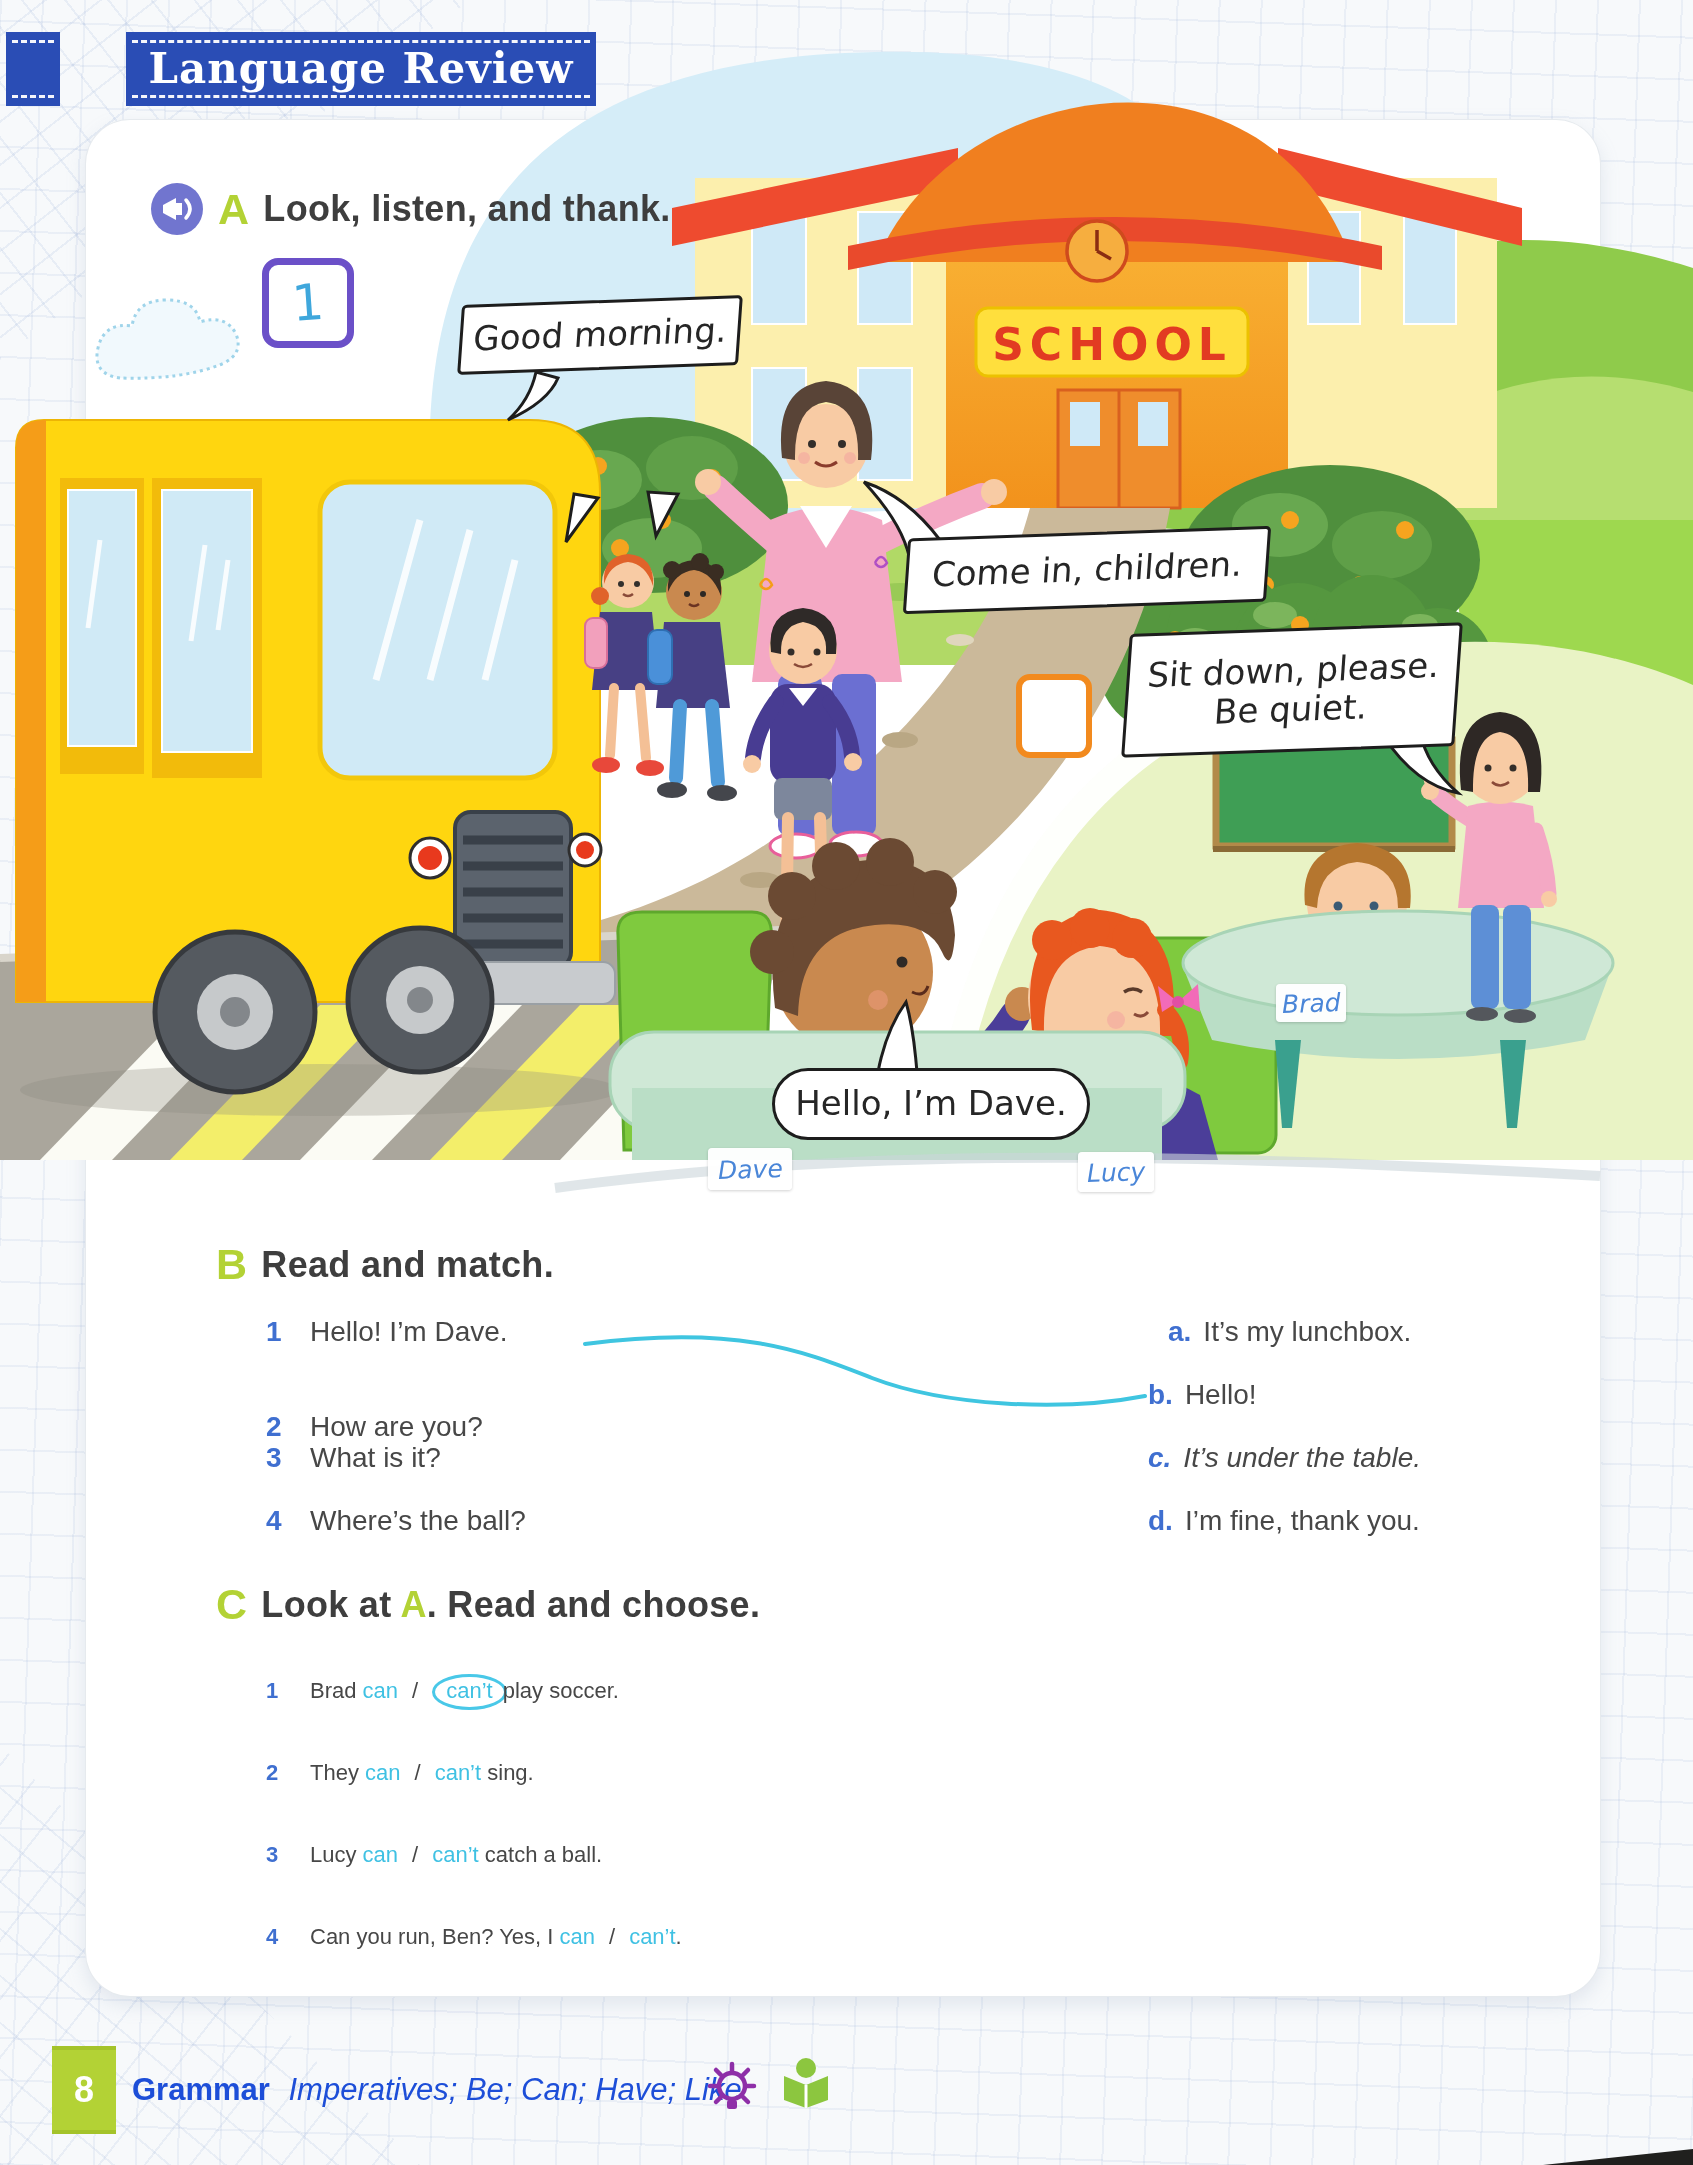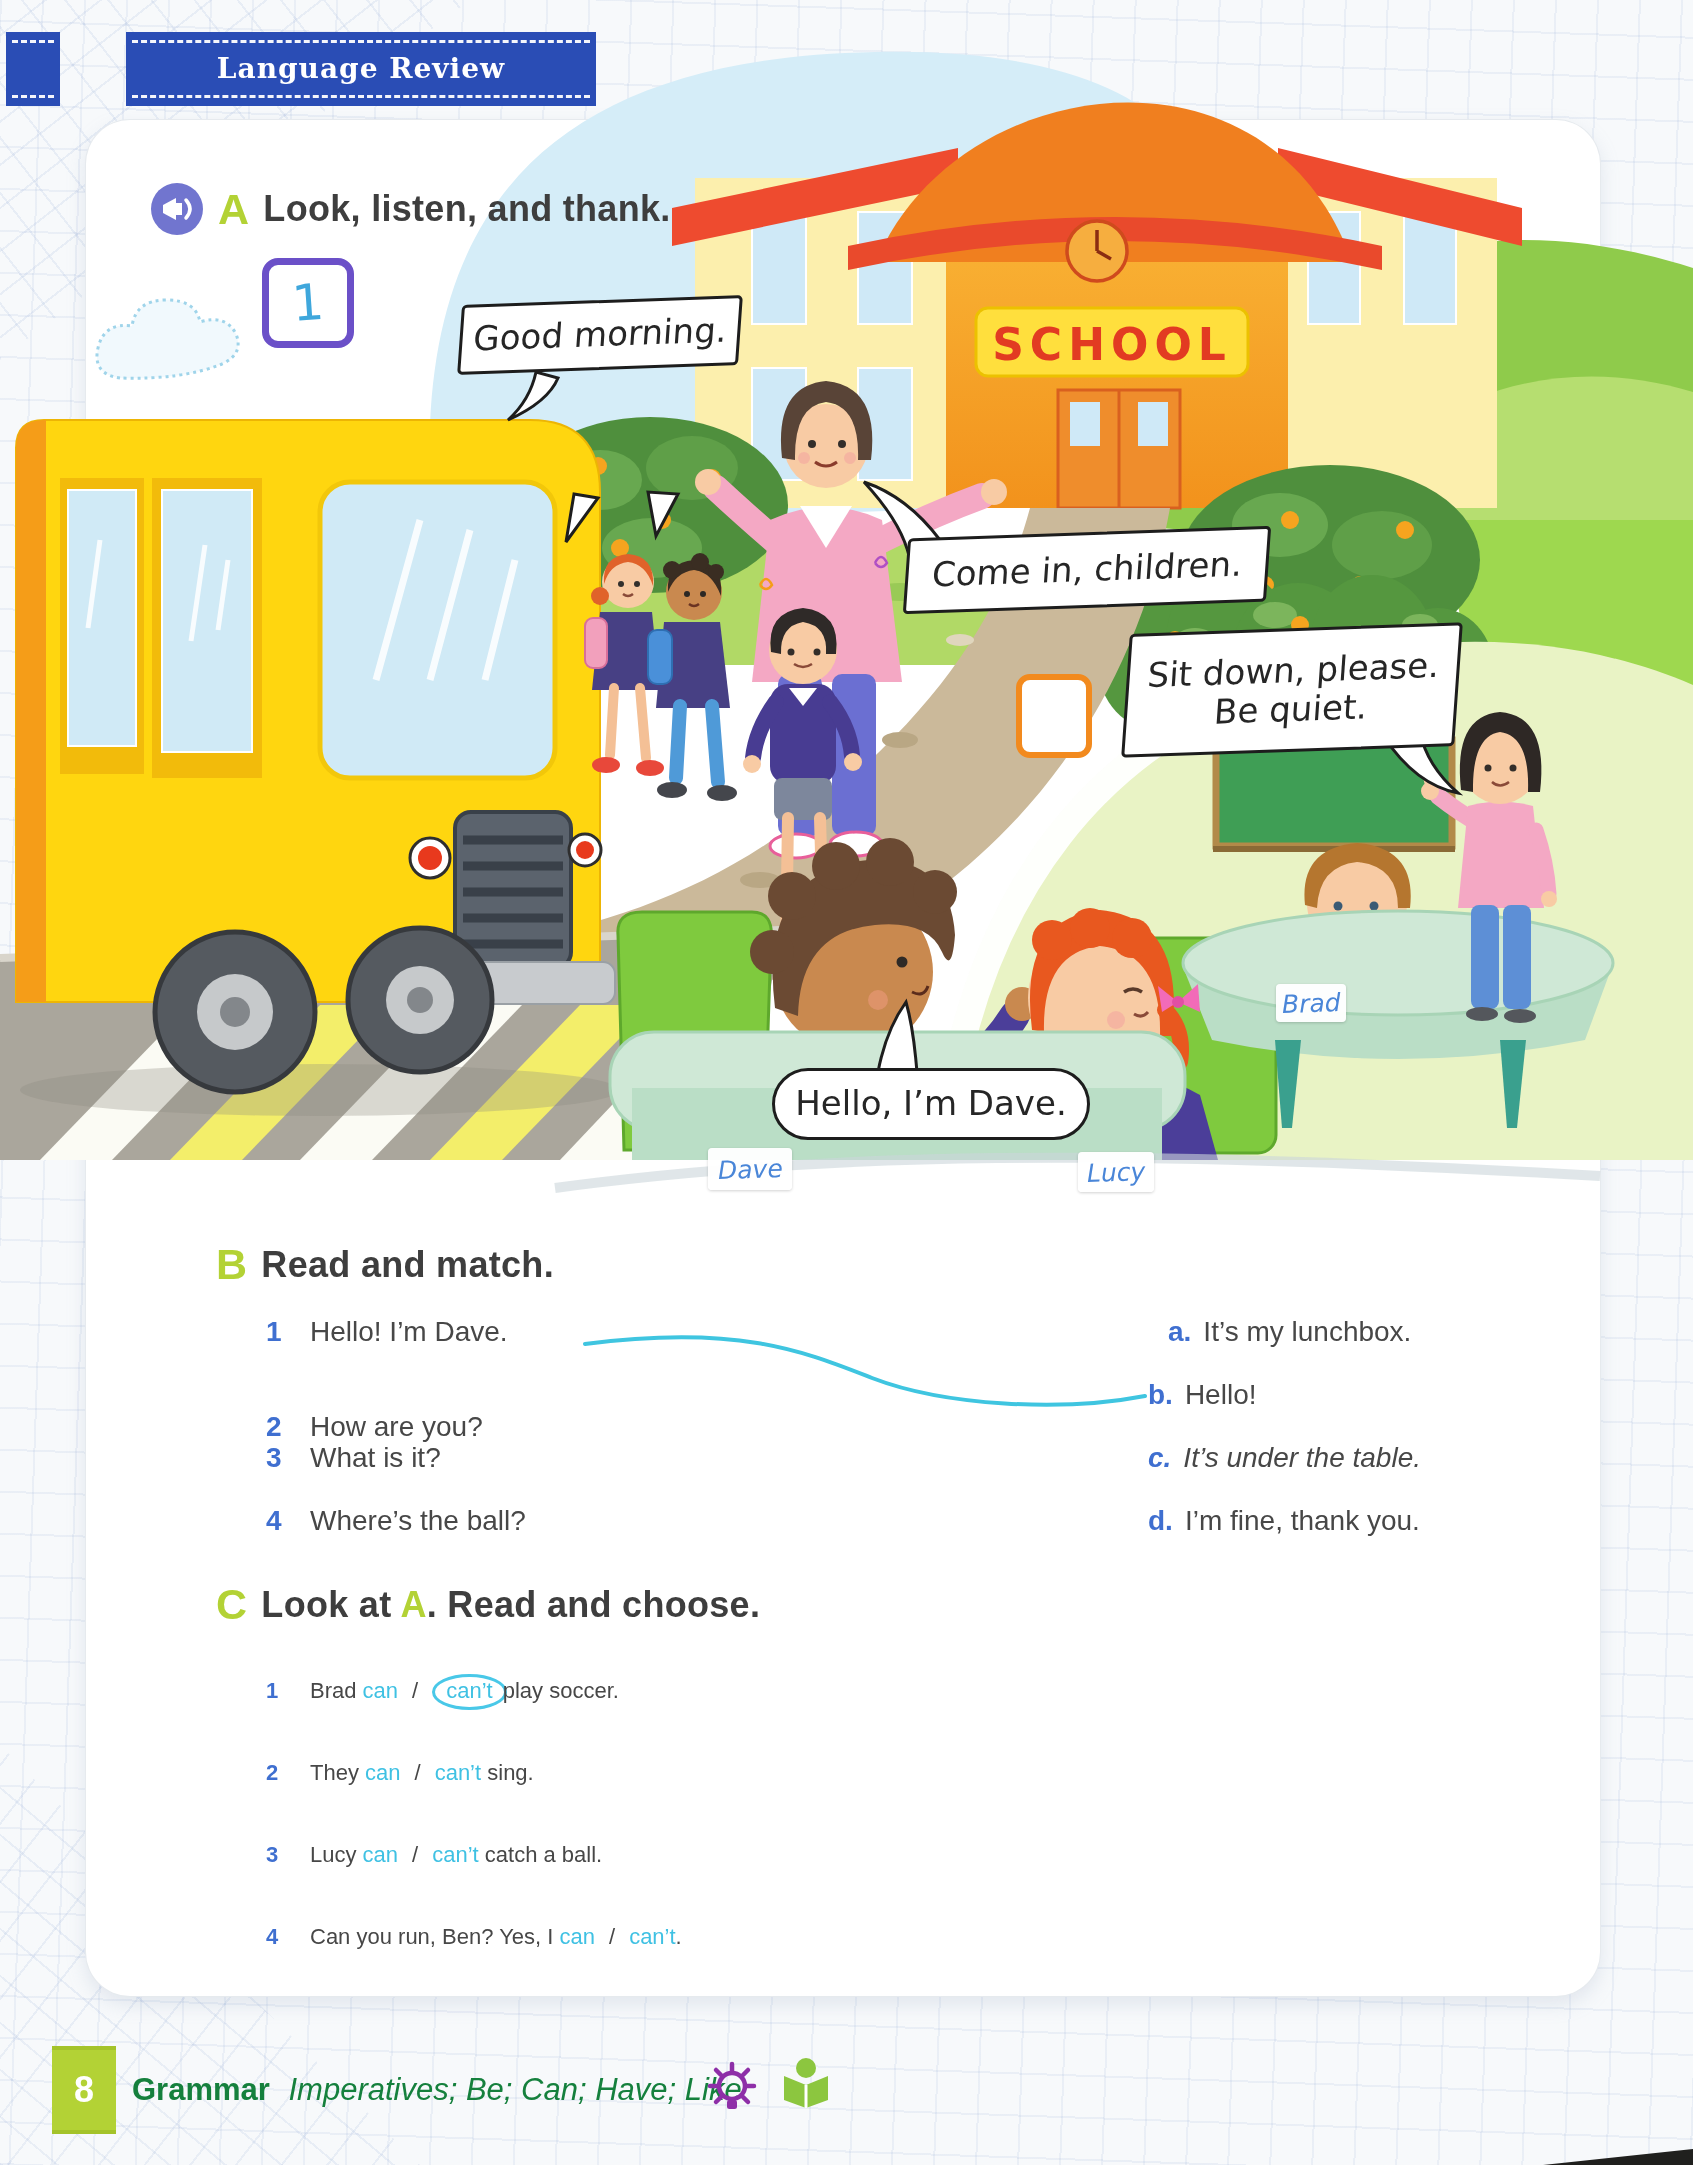--- a/index.html
+++ b/index.html
@@ -21,21 +21,21 @@
         border-radius:44px;box-shadow:0 0 0 1px #e6eaee,0 8px 20px rgba(140,160,185,.22);z-index:1;}
 
   
   .banner,.banner-stub{position:absolute;top:32px;height:74px;background:#2a4db5;z-index:6;}
   .banner{left:126px;width:470px;display:flex;align-items:center;justify-content:center;}
   .banner-stub{left:6px;width:54px;}
   .banner::before,.banner-stub::before{content:"";position:absolute;left:6px;right:6px;top:8px;
         border-top:3px dashed #fff;opacity:.95;}
   .banner::after,.banner-stub::after{content:"";position:absolute;left:6px;right:6px;bottom:8px;
         border-top:3px dashed #fff;opacity:.95;}
-  .banner span{font-family:"DejaVu Serif",serif;font-weight:bold;font-size:28px;color:#fff;
+  .banner span{font-family:"DejaVu Serif",serif;font-weight:bold;font-size:42px;color:#fff;
         letter-spacing:1px;padding-bottom:2px;}
 
   
   .sec-head{position:absolute;display:flex;align-items:center;gap:14px;z-index:5;
         font-size:36px;font-weight:bold;color:#3e3e3e;letter-spacing:.3px;}
   .sec-letter{color:#b3d235;font-size:43px;font-weight:bold;}
   .audio-badge{width:54px;height:54px;flex:0 0 auto;}
 
   
   .scene-svg{position:absolute;left:0;top:0;z-index:2;}
@@ -60,21 +60,21 @@
   .c-row{font-size:22px;}
   .opt{color:#3fc1e3;}
   .sep{padding:0 14px;}
   .circled{border:3.5px solid #49c8e8;border-radius:50%;padding:1px 11px 4px;margin-right:-4px;}
   .match-svg{position:absolute;inset:0;z-index:4;pointer-events:none;}
 
   
   .pagenum{position:absolute;left:52px;top:2046px;width:64px;height:88px;background:#b3d235;z-index:2;
         display:flex;align-items:center;justify-content:center;box-shadow:inset 0 4px 0 #a4c32a, inset 0 -4px 0 #a4c32a;}
   .pagenum span{color:#fff;font-size:36px;font-weight:bold;}
-  .gram{position:absolute;left:132px;top:2072px;z-index:2;font-size:31px;color:#15803d;white-space:nowrap;}
+  .gram{position:absolute;left:132px;top:2072px;z-index:2;font-size:31px;color:#1d4ed8;white-space:nowrap;}
   .gram .g1{font-weight:bold;}
   .gram .g2{font-style:italic;margin-left:10px;}
   .f-icon{position:absolute;z-index:2;}
   .corner-mark{position:absolute;right:0;bottom:0;width:150px;height:16px;background:#20201e;z-index:3;
         clip-path:polygon(100% 0,100% 100%,0 100%);}
 </style>
 </head>
 <body>
 
 <div class="page">

